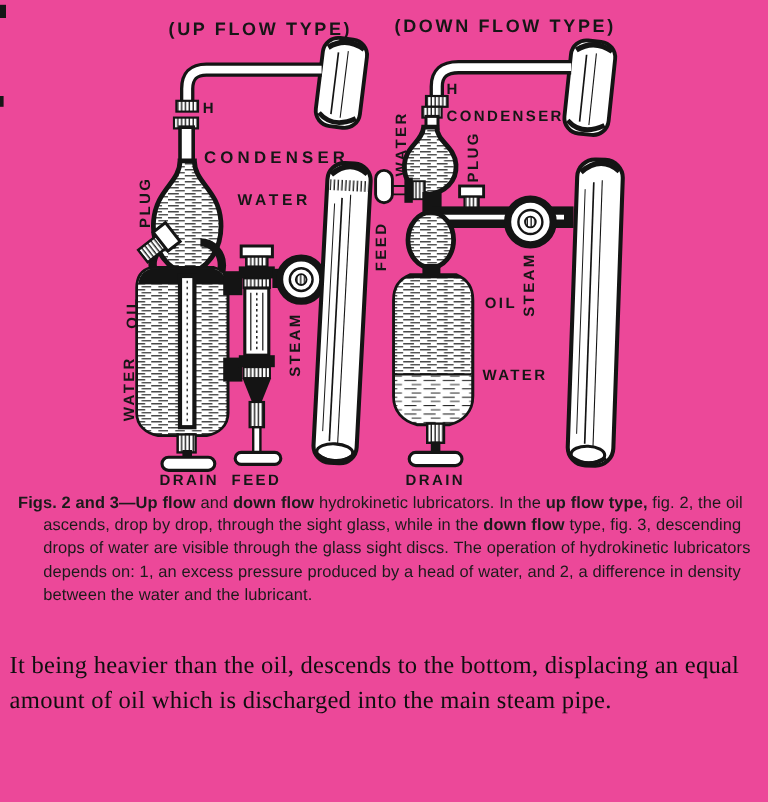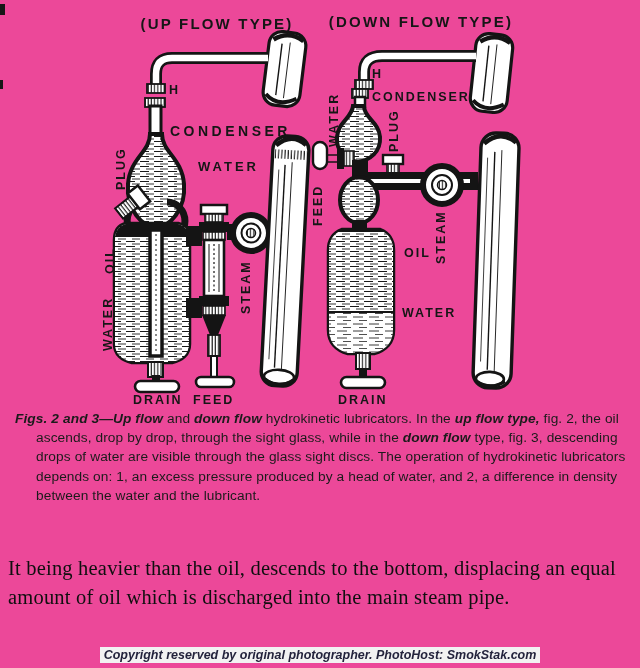--- a/index.html
+++ b/index.html
@@ -20,24 +20,24 @@
   .lbl      { font-size:12.5px; letter-spacing:2px; }
   .lbl-lg   { font-size:14px;  letter-spacing:3.5px; }
   .lbl-md   { font-size:13px;  letter-spacing:3px; }
 
   .caption {
     position:absolute; top:409px; left:8px; width:606px;
     font-size:13.7px; line-height:19.2px; color:#1b1b1b;
     padding-left:28px; text-indent:-21px; letter-spacing:0.1px;
     margin:0;
   }
-  .caption .b { font-weight:700;font-style:italic; }
+  .caption .b { font-weight:700; }
 
   .body-text {
-    position:absolute; top:554px; left:8px; width:626px;
+    position:absolute; top:541px; left:8px; width:626px;
     font-family:"Liberation Serif", serif;
     font-size:20.5px; line-height:29px; color:#0f0f0f;
     margin:0; letter-spacing:0.2px;
   }
 
   .footer {
     position:absolute; top:645px; left:0; width:640px;
     text-align:center; margin:0;
   }
   .footer span {
@@ -245,17 +245,14 @@
         <ellipse cx="494" cy="379" rx="14" ry="7" fill="#fff" stroke="#141414" stroke-width="2.6"></ellipse>
         <path d="M 481 382 Q 495 391 509 381" fill="none" stroke="#141414" stroke-width="3.5"></path>
       </g>
     </g>
   </svg>
 
   <p class="caption"><span class="b">Figs. 2 and 3—Up flow</span><span> and </span><span class="b">down flow</span><span> hydrokinetic lubricators. In the </span><span class="b">up flow type,</span><span> fig. 2, the oil ascends, drop by drop, through the sight glass, while in the </span><span class="b">down flow</span><span> type, fig. 3, descending drops of water are visible through the glass sight discs. The operation of hydrokinetic lubricators depends on: 1, an excess pressure produced by a head of water, and 2, a difference in density between the water and the lubricant.</span></p>
 
   <p class="body-text">It being heavier than the oil, descends to the bottom, displacing an equal amount of oil which is discharged into the main steam pipe.</p>
 
-  <div class="footer">
-    <span>Copyright reserved by original photographer. PhotoHost: SmokStak.com</span>
-  </div>
 
 </div>
 
 </body></html>

